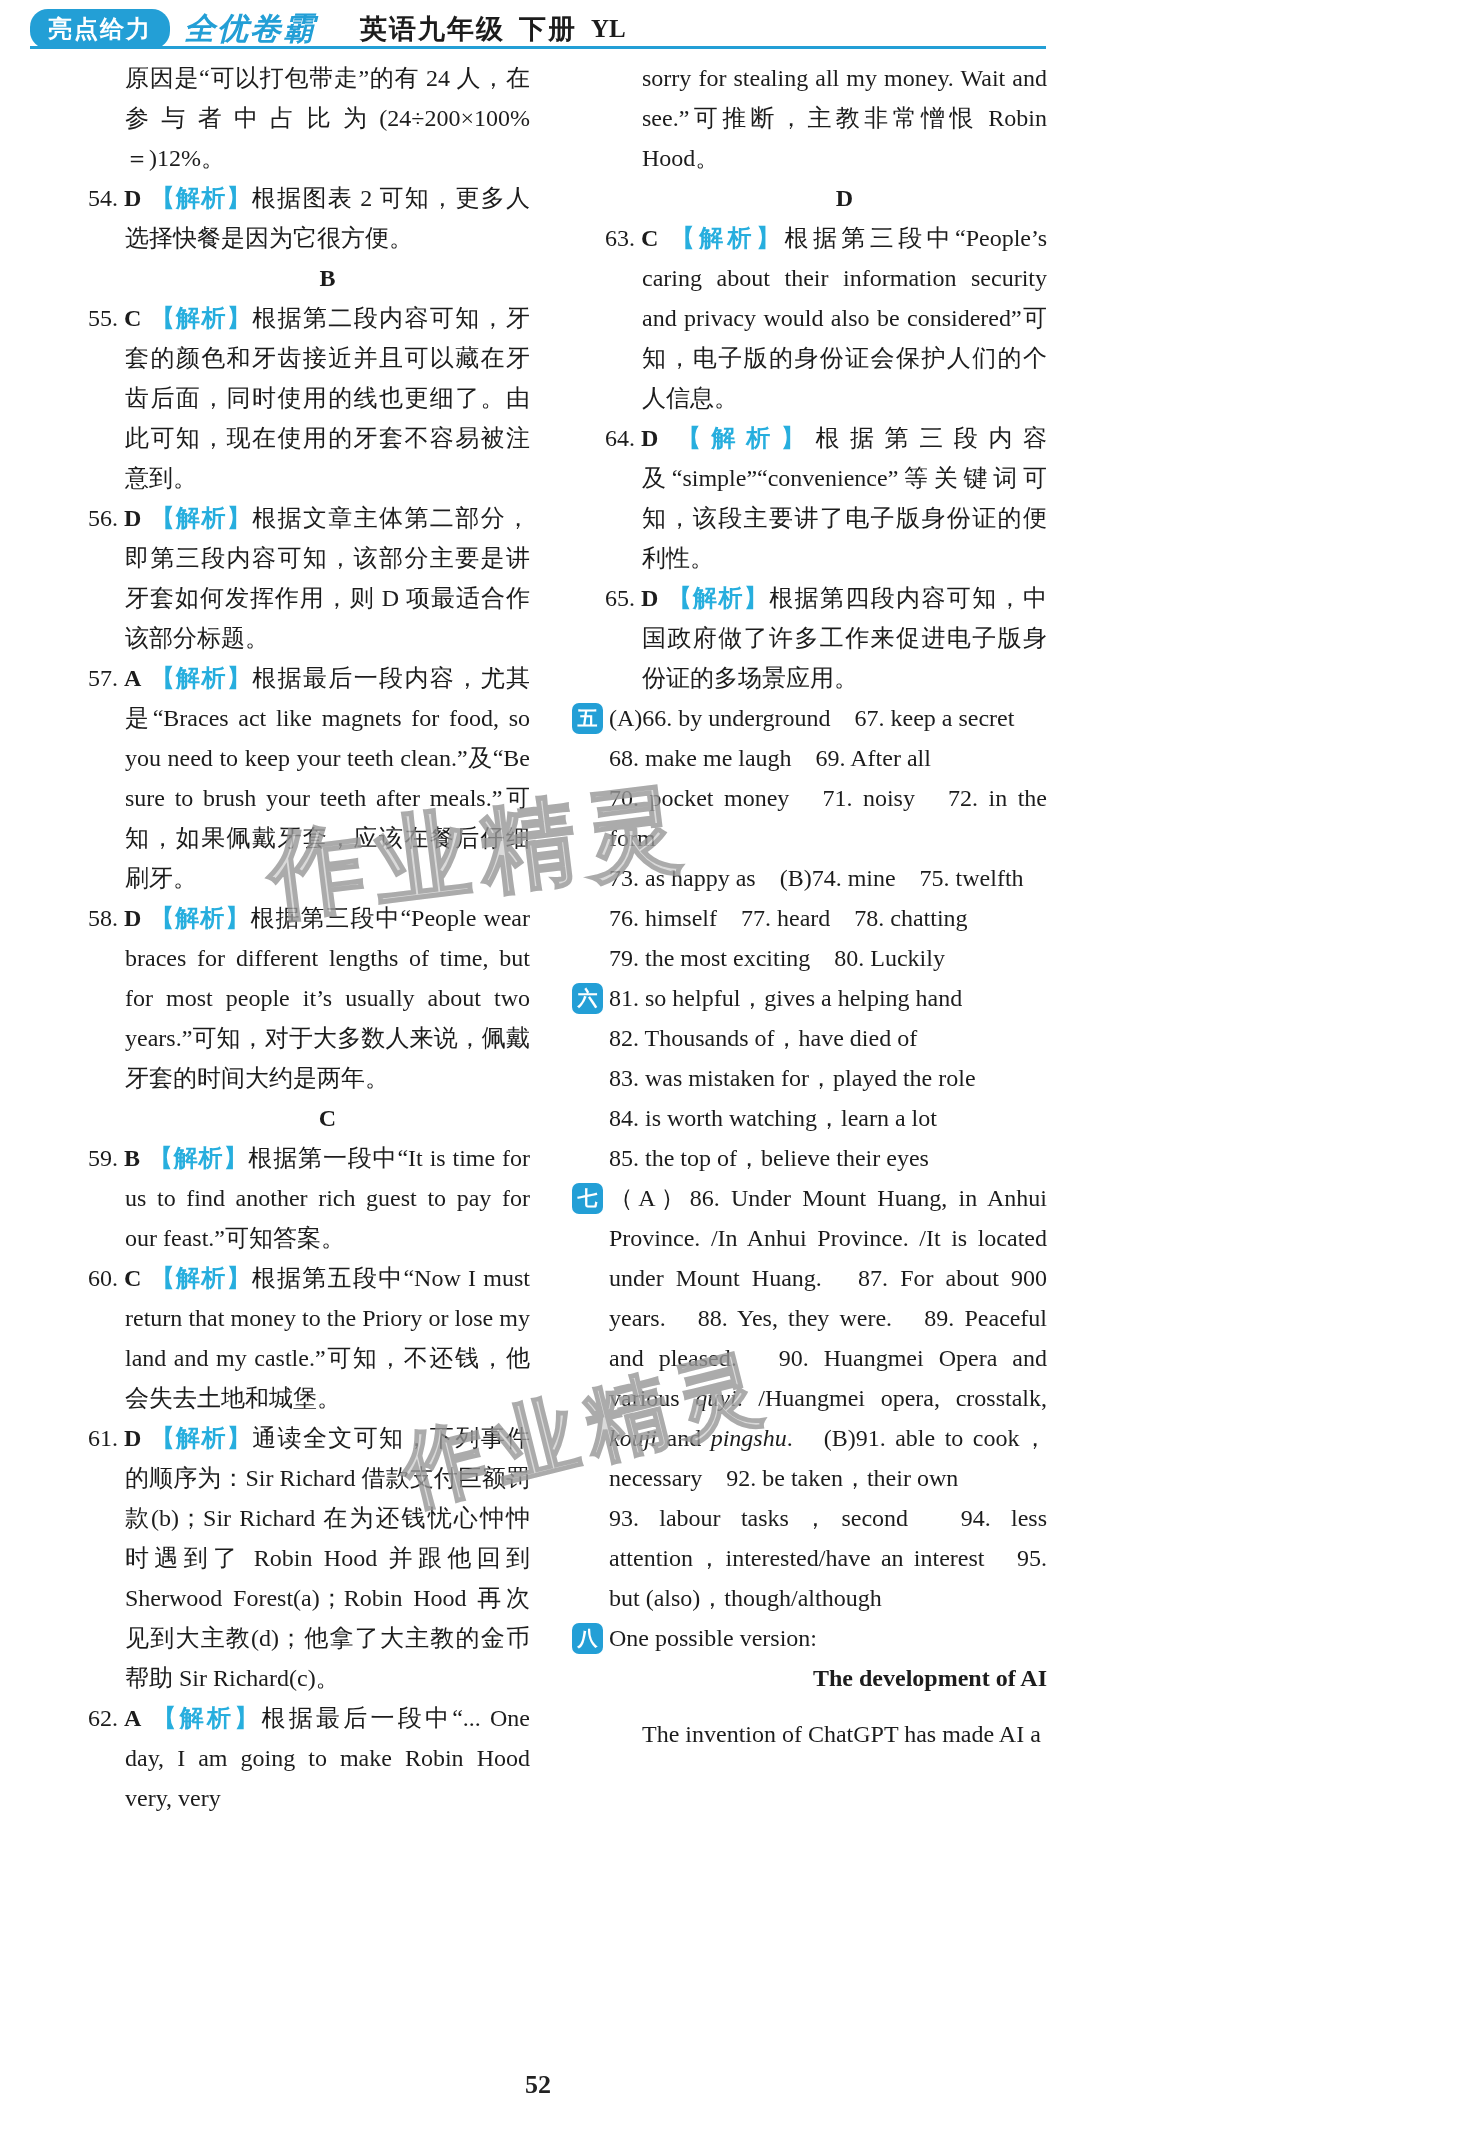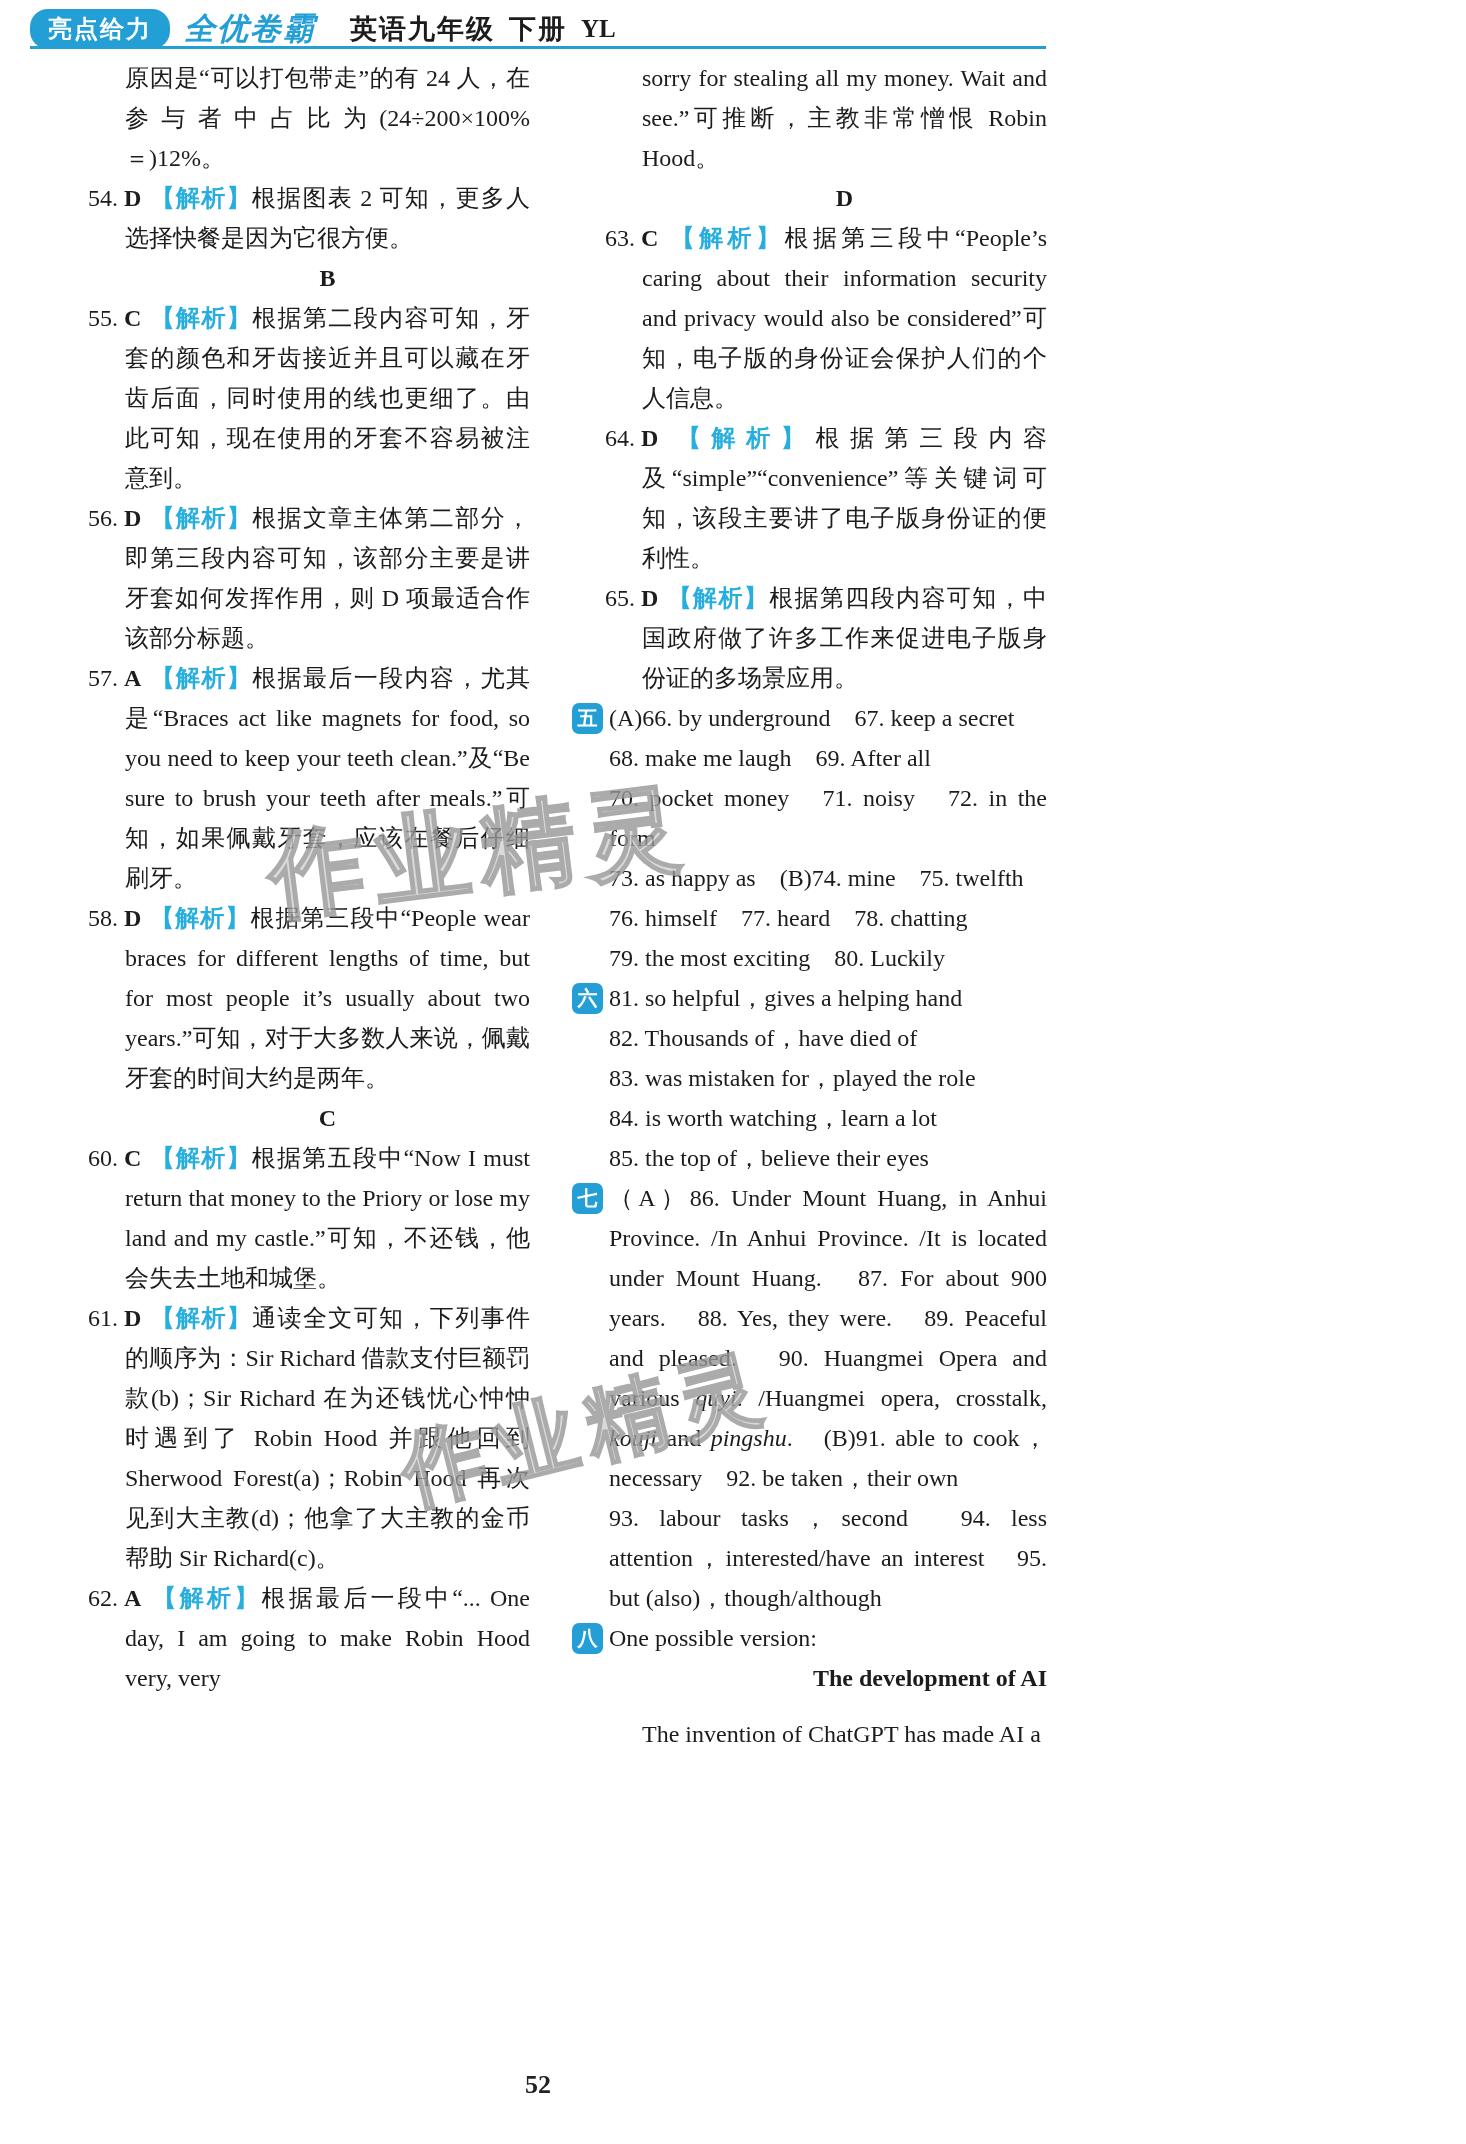--- a/index.html
+++ b/index.html
@@ -10,21 +10,21 @@
   }
   .page{position:absolute;inset:0;}
 
   
   .header{position:absolute;top:8px;left:30px;display:flex;align-items:center;gap:14px;}
   .badge{
     background:var(--accent);color:#fff;font-weight:bold;font-size:24px;
     padding:4px 18px;border-radius:18px;letter-spacing:2px;
   }
   .brand{color:var(--accent);font-weight:bold;font-style:italic;font-size:31px;letter-spacing:2px;}
-  .subject{font-weight:bold;font-size:27px;margin-left:20px;letter-spacing:2px;}
+  .subject{font-weight:bold;font-size:27px;margin-left:30px;letter-spacing:2px;}
   .volume{font-weight:bold;font-size:27px;letter-spacing:2px;}
   .edition{font-weight:bold;font-size:25px;}
   .header-line{position:absolute;top:46px;left:30px;width:1016px;height:3px;background:var(--accent);}
 
   
   .content{position:absolute;top:58px;left:55px;width:992px;display:flex;gap:42px;}
   .col{width:475px;font-size:24px;line-height:40px;}
   .blk{text-align:justify;}
   .cont{padding-left:70px;}
   .answer{padding-left:70px;text-indent:-37px;}
@@ -78,20 +78,21 @@
   <div class="content">
     <div class="col">
         <div class="blk cont">原因是“可以打包带走”的有 24 人，在参与者中占比为(24÷200×100%＝)12%。</div>
         <div class="blk answer"><span class="num">54.</span><span class="ans">D</span><span class="tag">【解析】</span><span class="body">根据图表 2 可知，更多人选择快餐是因为它很方便。</span></div>
         <div class="blk letter">B</div>
         <div class="blk answer"><span class="num">55.</span><span class="ans">C</span><span class="tag">【解析】</span><span class="body">根据第二段内容可知，牙套的颜色和牙齿接近并且可以藏在牙齿后面，同时使用的线也更细了。由此可知，现在使用的牙套不容易被注意到。</span></div>
         <div class="blk answer"><span class="num">56.</span><span class="ans">D</span><span class="tag">【解析】</span><span class="body">根据文章主体第二部分，即第三段内容可知，该部分主要是讲牙套如何发挥作用，则 D 项最适合作该部分标题。</span></div>
         <div class="blk answer"><span class="num">57.</span><span class="ans">A</span><span class="tag">【解析】</span><span class="body">根据最后一段内容，尤其是“Braces act like magnets for food, so you need to keep your teeth clean.”及“Be sure to brush your teeth after meals.”可知，如果佩戴牙套，应该在餐后仔细刷牙。</span></div>
         <div class="blk answer"><span class="num">58.</span><span class="ans">D</span><span class="tag">【解析】</span><span class="body">根据第三段中“People wear braces for different lengths of time, but for most people it’s usually about two years.”可知，对于大多数人来说，佩戴牙套的时间大约是两年。</span></div>
         <div class="blk letter">C</div>
+        <div class="blk answer"><span class="num">59.</span><span class="ans">B</span><span class="tag">【解析】</span><span class="body">根据第一段中“It is time for us to find another rich guest to pay for our feast.”可知答案。</span></div>
         <div class="blk answer"><span class="num">60.</span><span class="ans">C</span><span class="tag">【解析】</span><span class="body">根据第五段中“Now I must return that money to the Priory or lose my land and my castle.”可知，不还钱，他会失去土地和城堡。</span></div>
         <div class="blk answer"><span class="num">61.</span><span class="ans">D</span><span class="tag">【解析】</span><span class="body">通读全文可知，下列事件的顺序为：Sir Richard 借款支付巨额罚款(b)；Sir Richard 在为还钱忧心忡忡时遇到了 Robin Hood 并跟他回到 Sherwood Forest(a)；Robin Hood 再次见到大主教(d)；他拿了大主教的金币帮助 Sir Richard(c)。</span></div>
         <div class="blk answer"><span class="num">62.</span><span class="ans">A</span><span class="tag">【解析】</span><span class="body">根据最后一段中“... One day, I am going to make Robin Hood very, very</span></div>
       </div>
     <div class="col">
         <div class="blk cont">sorry for stealing all my money. Wait and see.”可推断，主教非常憎恨 Robin Hood。</div>
         <div class="blk letter">D</div>
         <div class="blk answer"><span class="num">63.</span><span class="ans">C</span><span class="tag">【解析】</span><span class="body">根据第三段中“People’s caring about their information security and privacy would also be considered”可知，电子版的身份证会保护人们的个人信息。</span></div>
         <div class="blk answer"><span class="num">64.</span><span class="ans">D</span><span class="tag">【解析】</span><span class="body">根据第三段内容及“simple”“convenience”等关键词可知，该段主要讲了电子版身份证的便利性。</span></div>
         <div class="blk answer"><span class="num">65.</span><span class="ans">D</span><span class="tag">【解析】</span><span class="body">根据第四段内容可知，中国政府做了许多工作来促进电子版身份证的多场景应用。</span></div>

